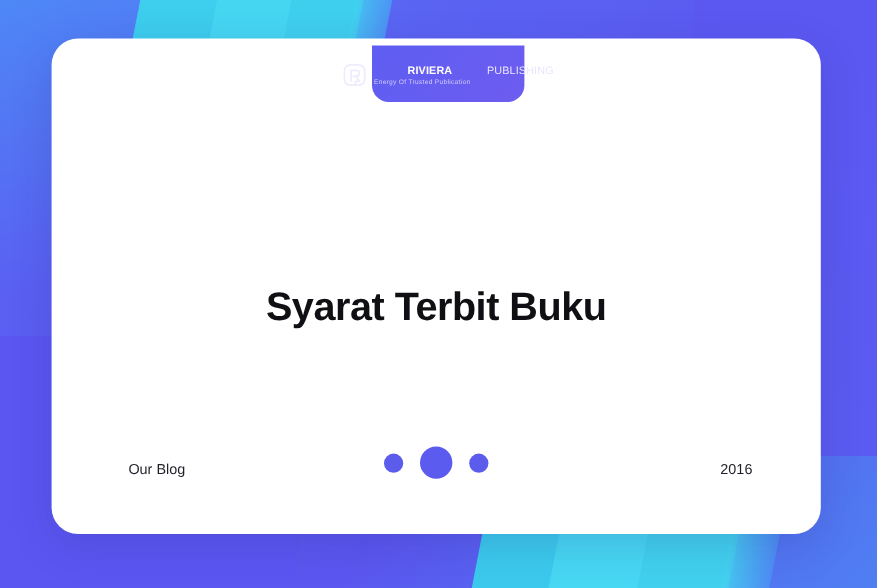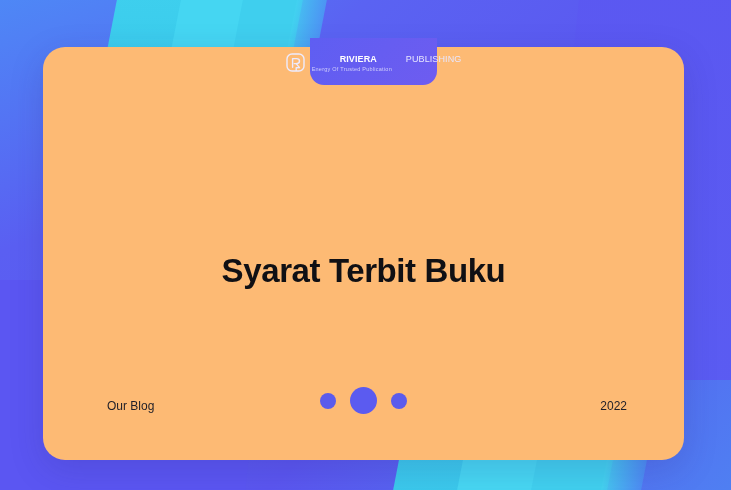--- a/index.html
+++ b/index.html
@@ -91,24 +91,24 @@
   .ribbon-bot-d {
     left: 606px;  bottom: -40px;  width: 40px;  height: 130px;
     background: linear-gradient(90deg, #44D3F0 0%, #4D8FF4 100%);
     opacity: .9;
   }
 
   
   .card {
     position: absolute;
     left: 43px;
-    top: 47px;
+    top: 32px;
     width: 641px;
     height: 413px;
-    background: #fdba74;
+    background: #ffffff;
     border-radius: 22px;
     box-shadow: 0 10px 34px rgba(40, 40, 120, .18);
   }
 
   
   .logo-badge {
     position: absolute;
     left: 310px;
     top: 38px;
     width: 127px;
@@ -214,21 +214,21 @@
     <h1 class="title">Syarat Terbit Buku</h1>
 
     <div class="dots">
       <span class="dot small"></span>
       <span class="dot large"></span>
       <span class="dot small"></span>
     </div>
 
     <div class="footer-left">Our Blog</div>
 
-    <div class="footer-right">2022</div>
+    <div class="footer-right">2016</div>
   </div>
 
   <div class="logo-badge">
     <svg class="logo-mark" viewBox="0 0 20 22" fill="none">
       <rect x="1" y="1" width="17" height="17" rx="5" stroke="#EDEBFE" stroke-width="1.4"></rect>
       <path d="M6.6 14.2V5.6h4.0c1.7 0 2.9 1.0 2.9 2.5 0 1.5-1.2 2.5-2.9 2.5H8.3" stroke="#EDEBFE" stroke-width="1.4" stroke-linecap="round" stroke-linejoin="round"></path>
       <path d="M10.2 10.6l3.3 4.0-3.3 0.2 0 2.6" stroke="#EDEBFE" stroke-width="1.4" stroke-linecap="round" stroke-linejoin="round"></path>
     </svg>
     <div class="logo-text-wrap">
       <div class="logo-name">

